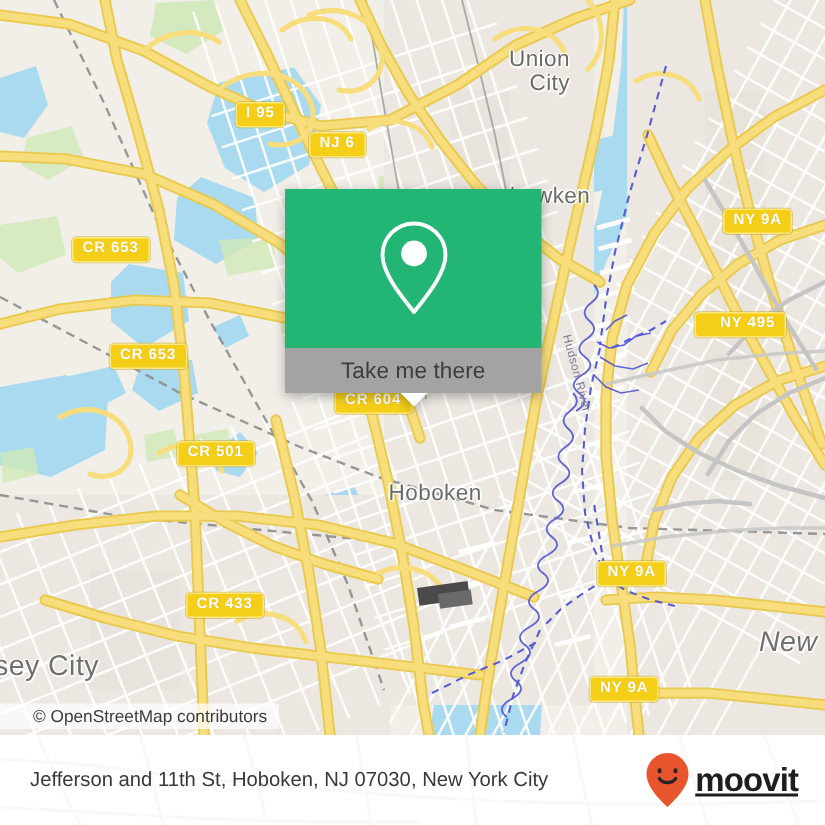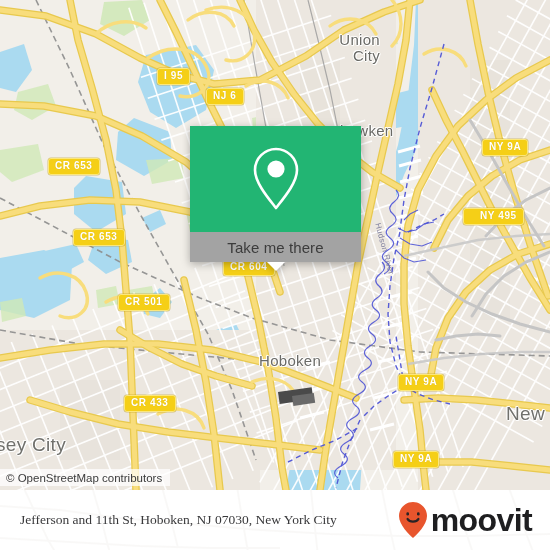--- a/index.html
+++ b/index.html
@@ -119,21 +119,21 @@
     border-right: 9px solid transparent;
     border-top: 9px solid #ffffff;
   }
 
   
   #attribution {
     position: absolute;
     left: 0;
     top: 469px;
     height: 17px;
-    padding: 0 8px 0 6px;
+    padding: 0 8px 0 22px;
     display: flex;
     align-items: center;
     background: rgba(255,255,255,0.72);
     color: #3b3b3b;
     font-size: 11.5px;
     z-index: 45;
     white-space: nowrap;
   }
 
   
@@ -160,33 +160,33 @@
     align-items: center;
     justify-content: space-between;
     padding: 0 18px 0 20px;
     box-sizing: border-box;
   }
   #footer-address {
     color: #39393b;
     font-size: 13.5px;
     line-height: 1.45;
     max-width: 368px;
-    font-family: Liberation Serif, serif;
   }
   #footer-logo {
     display: flex;
     align-items: center;
     gap: 3px;
   }
   #moovit-wordmark {
     color: #1e1e20;
-    font-size: 32px;
+    font-size: 22px;
     font-weight: bold;
     letter-spacing: -0.6px;
     line-height: 1;
+    text-decoration: underline;
   }
 </style>
 </head>
 <body>
 
 <div id="screen">
 
   <div id="map">
 
     <svg id="map-svg" viewBox="0 0 550 490" xmlns="http://www.w3.org/2000/svg">
@@ -479,25 +479,25 @@
         <rect x="278" y="392" width="34" height="12" fill="#4a4a4a" transform="rotate(-8 278 392)"></rect>
         <rect x="292" y="396" width="22" height="10" fill="#6a6a6a" transform="rotate(-8 292 396)"></rect>
 
       </g>
     </svg>
 
     <div class="place-label two-line" style="left:318px; top:32px; width:62px;">Union City</div>
 
     <div class="place-label" style="left:340px; top:122px;">hawken</div>
 
-    <div class="place-label" style="left:259px; top:320px;margin-top:32px;">Hoboken</div>
+    <div class="place-label" style="left:259px; top:320px;">Hoboken</div>
 
     <div class="place-label big" style="left:-4px; top:434px;">sey City</div>
 
-    <div class="place-label big" style="left:506px; top:403px;">New</div>
+    <div class="place-label big" style="left:506px; top:418px;font-style:italic;">New</div>
 
     <div class="river-label" style="left:382px; top:222px; transform:rotate(75deg);">Hudson River</div>
 
     <div class="shield" style="left:113px; top:68px;margin-left:44px;">I 95</div>
     <div class="shield" style="left:206px; top:88px;">NJ 6</div>
     <div class="shield" style="left:48px;  top:158px;">CR 653</div>
     <div class="shield" style="left:73px;  top:229px;">CR 653</div>
     <div class="shield" style="left:223px; top:259px;">CR 604</div>
     <div class="shield" style="left:118px; top:294px;">CR 501</div>
     <div class="shield" style="left:124px; top:395px;">CR 433</div>

